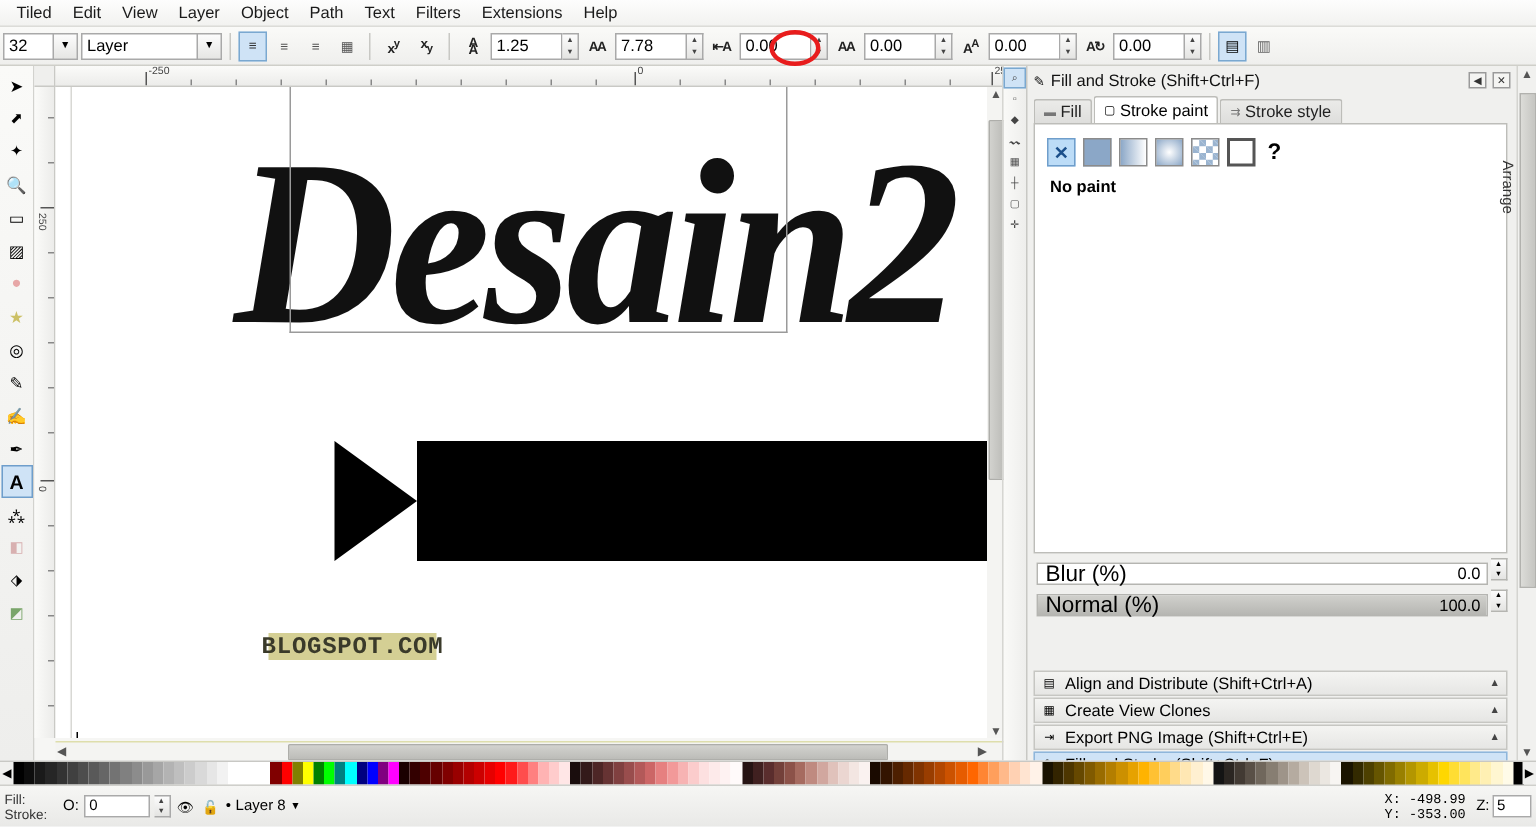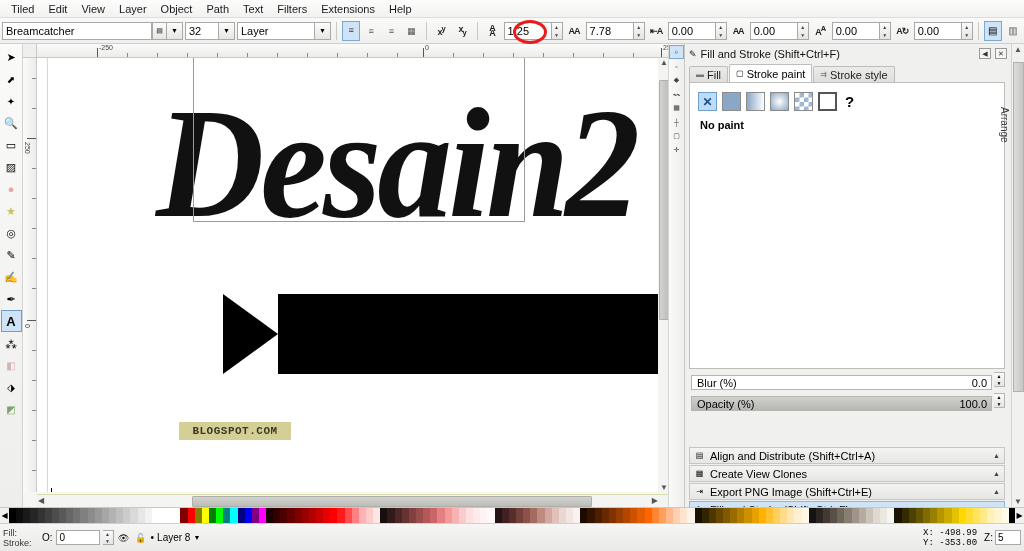--- a/index.html
+++ b/index.html
@@ -117,21 +117,21 @@
   .banner {
     position:absolute; left:175px; top:247px; width:468px; height:80px; background:#000;
   }
   .banner:after{
     content:""; position:absolute; left:0; top:0; width:0; height:0;
     border-top:40px solid #fff; border-bottom:40px solid #fff; border-left:55px solid transparent;
   }
   .blogspot {
     position:absolute; left:131px; top:375px; width:112px; height:18px;
     background:#d4cf94; display:flex; align-items:center; justify-content:center;
-    font-family:"Liberation Mono", monospace; font-size:11px; font-weight:bold;
+    font-family:"Liberation Mono", monospace; font-size:16px; font-weight:bold;
     color:#3a3a2a; letter-spacing:0.5px;
   }
   .cursor-mark { position:absolute; left:14px; top:430px; width:1px; height:14px; background:#000; }
 
   .scroll-v {
     position:absolute; right:13px; top:14px; width:13px; height:434px;
     background:#f4f4f2; border-left:1px solid #dedeub;
   }
   .scroll-v .thumb { position:absolute; left:1px; top:22px; width:11px; height:240px;
     background:linear-gradient(90deg,#d2d2ce,#bcbcb8); border:1px solid #aeaeaa; border-radius:1px;}
@@ -191,21 +191,21 @@
      linear-gradient(45deg,#9ab4d0 25%,transparent 25%,transparent 75%,#9ab4d0 75%);
      background-size:9px 9px; background-position:0 0,4.5px 4.5px; background-color:#fff; }
   .sw-swatch { background:#fff; border:2px solid #555; }
   .qmark { font-size:15px; font-weight:bold; margin-left:3px; }
   .no-paint { padding:8px 10px 0 10px; font-size:11px; font-weight:bold; }
 
   .slider-row {
     margin:3px 2px 0 2px; height:15px; border:1px solid #b5b5b1; background:#fff;
     display:flex; align-items:center; position:relative;
   }
-  .slider-row .lbl { font-size:11px; padding-left:5px; z-index:2; }
+  .slider-row .lbl { font-size:15px; padding-left:5px; z-index:2; }
   .slider-row .val { margin-left:auto; font-size:11px; padding-right:4px; z-index:2; }
   .slider-row .fillbar { position:absolute; left:0; top:0; bottom:0;
      background:linear-gradient(#d0d0cc,#b6b6b2); }
   .slider-spin { width:11px; height:15px; border:1px solid #b5b5b1; border-left:none;
      background:linear-gradient(#fcfcfc,#e4e4e2); display:flex; flex-direction:column; }
   .slider-spin i { flex:1; display:flex; align-items:center; justify-content:center; font-size:5px; font-style:normal;}
   .slider-outer { display:flex; margin:3px 2px 0 2px; }
 
   .panel-gap { height:36px; }
   .dock-list { margin:0 2px; }
@@ -272,25 +272,20 @@
     <div class="menu-item">Layer</div>
     <div class="menu-item">Object</div>
     <div class="menu-item">Path</div>
     <div class="menu-item">Text</div>
     <div class="menu-item">Filters</div>
     <div class="menu-item">Extensions</div>
     <div class="menu-item">Help</div>
   </div>
 
   <div class="toolbar">
-    <div class="combo">
-      <div class="tb-field font-name">Breamcatcher</div>
-      <div class="tb-btn-sm">▤</div>
-      <div class="combo-arrow">▼</div>
-    </div>
     <div class="combo">
       <div class="tb-field" style="width:34px">32</div>
       <div class="combo-arrow">▼</div>
     </div>
     <div class="combo">
       <div class="tb-field" style="width:78px">Layer</div>
       <div class="combo-arrow">▼</div>
     </div>
     <div class="sep"></div>
     <div class="align-btn active">
@@ -584,21 +579,21 @@
         </div>
         <div class="slider-spin">
             <i>▲</i>
             <i>▼</i>
           </div>
       </div>
 
       <div class="slider-outer">
         <div class="slider-row" style="flex:1;">
           <div class="fillbar" style="width:100%"></div>
-          <span class="lbl">Opacity (%)</span>
+          <span class="lbl">Normal (%)</span>
           <span class="val">100.0</span>
         </div>
         <div class="slider-spin">
             <i>▲</i>
             <i>▼</i>
           </div>
       </div>
 
       <div class="panel-gap"></div>
 

